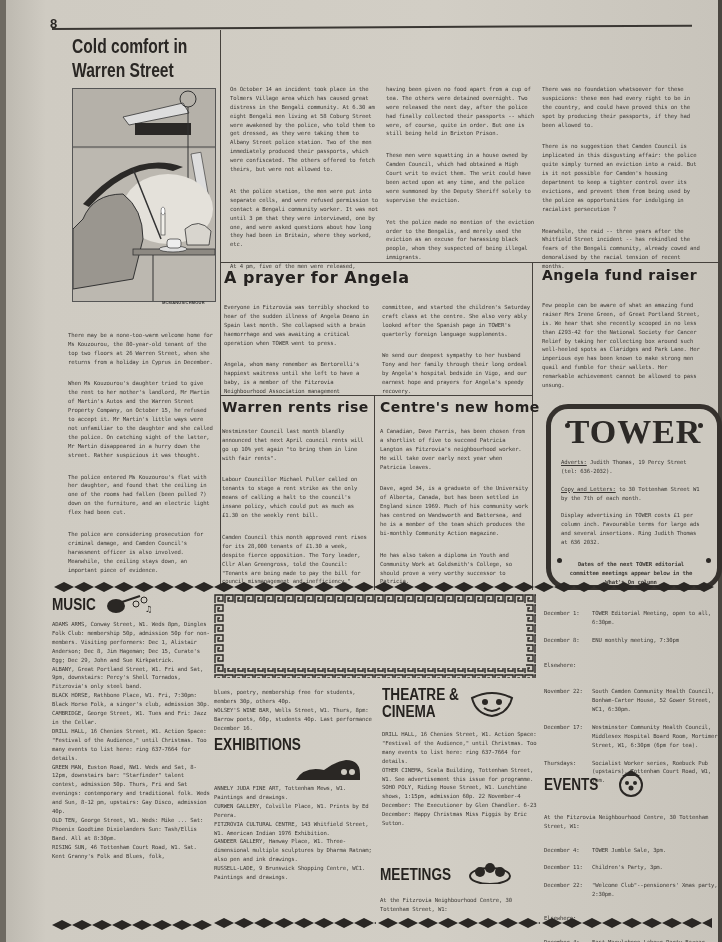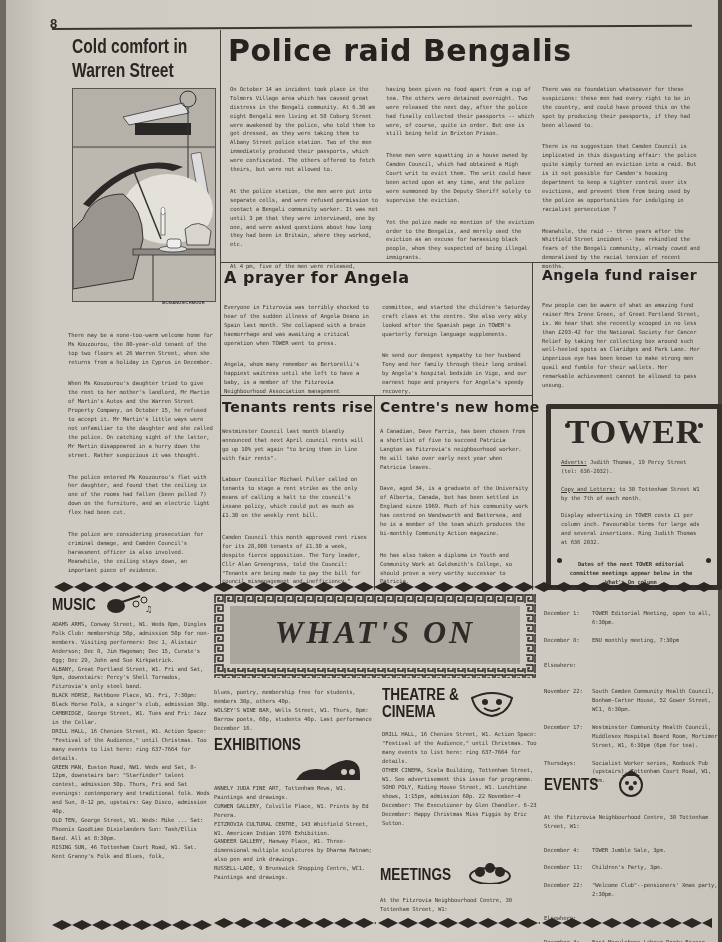--- a/index.html
+++ b/index.html
@@ -24,21 +24,21 @@
     font-size:5.6px; line-height:8.9px; color:#3c3935; letter-spacing:-0.15px;
     white-space:pre-line;
   }
   .text p { margin:0 0 4px 0; }
   .hl-cond { position:absolute; font-family:"Liberation Sans", sans-serif; font-weight:bold; color:#2a2724;
     transform-origin:left top; }
   .hl-heavy { position:absolute; font-family:"DejaVu Sans", sans-serif; font-weight:bold; color:#252220; letter-spacing:0.5px; }
   .cartoon { position:absolute; left:66px; top:88px; width:142px; height:212px; border:1px solid #555; background:#bcb8b0; overflow:hidden; }
   .credit { position:absolute; left:156px; top:300px; font:bold 4px "Liberation Sans", sans-serif; color:#333; letter-spacing:0.2px; }
   .diamonds { position:absolute; height:10px; overflow:hidden; }
-  .tower-box { position:absolute; left:540px; top:404px; width:166px; height:176px; border:5px solid #35312d; border-radius:2px; background:#cdc9c0; }
+  .tower-box { position:absolute; left:540px; top:404px; width:166px; height:176px; border:5px solid #35312d; border-radius:22px; background:#cdc9c0; }
   .tower-title { position:absolute; left:0; width:100%; top:4px; text-align:center; font:bold 34px "Liberation Serif", serif; color:#2c2926; letter-spacing:1px; }
   .tower-dot { position:absolute; width:5px; height:5px; border-radius:50%; background:#2c2926; }
   .greek { position:absolute; left:208px; top:594px; width:322px; height:84px; }
   .whatson-inner { position:absolute; left:16px; top:12px; width:290px; height:58px; background:#aaa69e; }
   .whatson-text { position:absolute; left:0; top:8px; width:100%; text-align:center; font:italic bold 32px "Liberation Serif", serif; color:#2d2a27; letter-spacing:3px; }
   .section-hd { position:absolute; font-family:"Liberation Sans", sans-serif; font-weight:bold; color:#262320; transform-origin:left top; }
   .u { text-decoration:underline; }
 </style>
 </head>
 <body>
@@ -81,21 +81,20 @@
     </svg>
   </div>
   <div class="credit">MCMANUS/CHMOUR</div>
   <div class="text" style="left:62px;top:322px;width:146px;">
     <p>There may be a none-too-warm welcome home for Ms Kouzourou, the 80-year-old tenant of the top two floors at 26 Warren Street, when she returns from a holiday in Cyprus in December.</p>
     <p>When Ms Kouzourou's daughter tried to give the rent to her mother's landlord, Mr Martin of Martin's Autos and the Warren Street Property Company, on October 15, he refused to accept it. Mr Martin's little ways were not unfamiliar to the daughter and she called the police. On catching sight of the latter, Mr Martin disappeared in a hurry down the street. Rather suspicious it was thought.</p>
     <p>The police entered Ms Kouzourou's flat with her daughter, and found that the ceiling in one of the rooms had fallen (been pulled ?) down on the furniture, and an electric light flex had been cut.</p>
     <p>The police are considering prosecution for criminal damage, and Camden Council's harassment officer is also involved. Meanwhile, the ceiling stays down, an important piece of evidence.</p>
   </div>
 
-  <div class="hl-heavy" style="left:222px;top:34px;font-size:30px;line-height:34px;">Police raid Bengalis</div>
   <div class="text" style="left:224px;top:76px;width:150px;">
     <p>On October 14 an incident took place in the Tolmers Village area which has caused great distress in the Bengali community. At 6.30 am eight Bengali men living at 58 Coburg Street were awakened by the police, who told them to get dressed, as they were taking them to Albany Street police station. Two of the men immediately produced their passports, which were confiscated. The others offered to fetch theirs, but were not allowed to.</p>
     <p>At the police station, the men were put into separate cells, and were refused permission to contact a Bengali community worker. It was not until 3 pm that they were interviewed, one by one, and were asked questions about how long they had been in Britain, where they worked, etc.</p>
     <p>At 4 pm, five of the men were released,</p>
   </div>
   <div class="text" style="left:380px;top:76px;width:150px;">
     <p>having been given no food apart from a cup of tea. The others were detained overnight. Two were released the next day, after the police had finally collected their passports -- which were, of course, quite in order. But one is still being held in Brixton Prison.</p>
     <p>These men were squatting in a house owned by Camden Council, which had obtained a High Court writ to evict them. The writ could have been acted upon at any time, and the police were summoned by the Deputy Sheriff solely to supervise the eviction.</p>
     <p>Yet the police made no mention of the eviction order to the Bengalis, and merely used the eviction as an excuse for harassing black people, whom they suspected of being illegal immigrants.</p>
   </div>
@@ -113,21 +112,21 @@
   <div class="text" style="left:376px;top:294px;width:148px;">
     <p>committee, and started the children's Saturday craft class at the centre. She also very ably looked after the Spanish page in TOWER's quarterly foreign language supplements.</p>
     <p>We send our deepest sympathy to her husband Tony and her family through their long ordeal by Angela's hospital bedside in Vigo, and our earnest hope and prayers for Angela's speedy recovery.</p>
   </div>
 
   <div class="hl-heavy" style="left:536px;top:266px;font-size:14px;line-height:18px;">Angela fund raiser</div>
   <div class="text" style="left:536px;top:292px;width:158px;">
     <p>Few people can be aware of what an amazing fund raiser Mrs Irene Green, of Great Portland Street, is. We hear that she recently scooped in no less than £293-42 for the National Society for Cancer Relief by taking her collecting box around such well-heeled spots as Claridges and Park Lane. Her imperious eye has been known to make strong men quail and fumble for their wallets. Her remarkable achievement cannot be allowed to pass unsung.</p>
   </div>
 
-  <div class="hl-heavy" style="left:216px;top:398px;font-size:14px;line-height:18px;">Tenants rents rise</div>
+  <div class="hl-heavy" style="left:216px;top:398px;font-size:14px;line-height:18px;">Warren rents rise</div>
   <div class="text" style="left:216px;top:418px;width:150px;">
     <p>Westminster Council last month blandly announced that next April council rents will go up 10% yet again "to bring them in line with fair rents".</p>
     <p>Labour Councillor Michael Fuller called on tenants to stage a rent strike as the only means of calling a halt to the council's insane policy, which could put as much as £1.30 on the weekly rent bill.</p>
     <p>Camden Council this month approved rent rises for its 28,000 tenants of £1.30 a week, despite fierce opposition. The Tory leader, Cllr Alan Greengross, told the Council: "Tenants are being made to pay the bill for council mismanagement and inefficiency."</p>
   </div>
 
   <div class="hl-heavy" style="left:374px;top:398px;font-size:14px;line-height:18px;">Centre's new home</div>
   <div class="text" style="left:374px;top:418px;width:150px;">
     <p>A Canadian, Dave Farris, has been chosen from a shortlist of five to succeed Patricia Langton as Fitzrovia's neighbourhood worker. He will take over early next year when Patricia leaves.</p>
     <p>Dave, aged 34, is a graduate of the University of Alberta, Canada, but has been settled in England since 1969. Much of his community work has centred on Wandsworth and Battersea, and he is a member of the team which produces the bi-monthly Community Action magazine.</p>
@@ -182,23 +181,20 @@
       <defs>
         <pattern id="gk" width="10" height="10" patternUnits="userSpaceOnUse">
           <path d="M1 9 L1 1 L9 1 L9 7 L4 7 L4 4 L6 4" fill="none" stroke="#2a2724" stroke-width="1.4"></path>
         </pattern>
       </defs>
       <rect x="0" y="0" width="322" height="10" fill="url(#gk)"></rect>
       <rect x="0" y="74" width="322" height="10" fill="url(#gk)"></rect>
       <rect x="0" y="10" width="10" height="64" fill="url(#gk)"></rect>
       <rect x="312" y="10" width="10" height="64" fill="url(#gk)"></rect>
     </svg>
-    <div class="whatson-inner">
-      <div class="whatson-text">WHAT'S  ON</div>
-    </div>
   </div>
 
   <div class="text" style="left:208px;top:688px;width:160px;">blues, poetry, membership free for students, members 30p, others 40p.
 WOLSEY'S WINE BAR, Wells Street, W1. Thurs, 8pm: Barrow poets, 60p, students 40p. Last performance December 16.</div>
   <div class="section-hd" style="left:208px;top:736px;font-size:16px;transform:scaleX(0.85);">EXHIBITIONS</div>
   <svg style="position:absolute;left:288px;top:756px;" width="68" height="26">
     <path d="M2 24 Q10 10 30 14 Q40 6 52 4 Q66 4 66 18 L66 24 Z" fill="#2a2724"></path>
     <circle cx="50" cy="16" r="3" fill="#cfcbc2"></circle>
       <circle cx="58" cy="16" r="3" fill="#cfcbc2"></circle>
   </svg>

